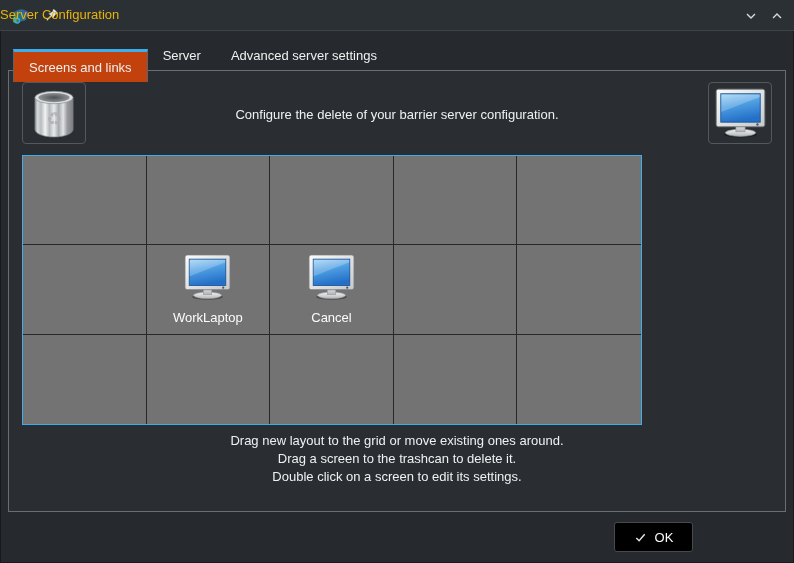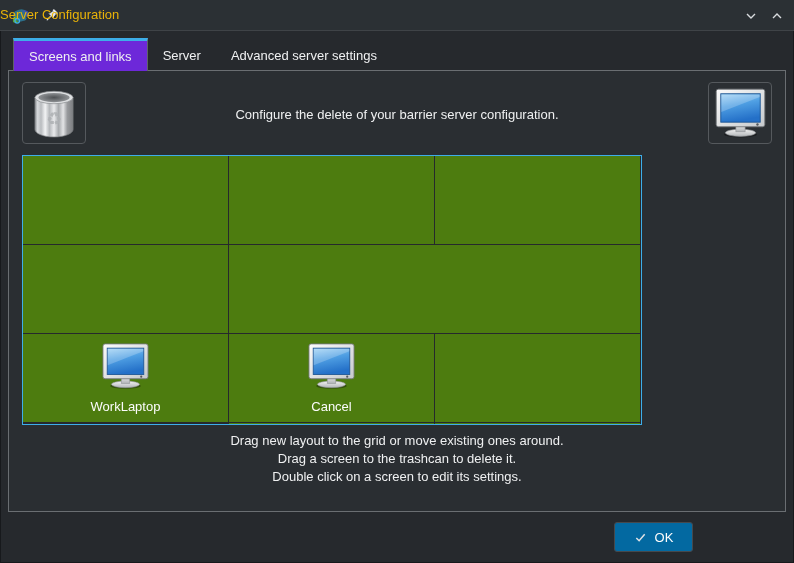--- a/index.html
+++ b/index.html
@@ -15,51 +15,51 @@
   .titlebar-title { position:absolute; left:0; right:0; top:0; height:31px; line-height:30px;
                     text-align:left; color:#eab308; pointer-events:none; }
   .titlebar-left { position:absolute; left:10px; top:0; height:31px; display:flex; align-items:center; gap:13px; }
   .titlebar-right { position:absolute; right:10px; top:0; height:31px; display:flex; align-items:center; gap:12px; }
   .tb-btn { display:flex; align-items:center; justify-content:center; cursor:pointer; }
 
   
   .tabstrip { position:absolute; left:0; top:31px; width:100%; height:39px;
               display:flex; align-items:flex-end; padding-left:13px; overflow:visible; }
   .tab { height:30px; padding:0 15px; display:flex; align-items:center; color:#eff0f1; cursor:pointer; }
-  .tab.active { height:33px; position:relative; top:1px; z-index:3; background:#6d28d9;
+  .tab.active { height:33px; position:relative; top:12px; z-index:3; background:#c2410c;
                 border:1px solid #5f6367; border-bottom:none; border-top:3px solid #3daee9; }
 
   
   .pane { position:absolute; left:8px; top:70px; width:778px; height:442px;
           background:#2a2e32; border:1px solid #6a6e72; z-index:1; }
 
   .icon-btn { position:absolute; width:64px; height:62px; border:1px solid #55595d; border-radius:4px;
               background:#2b2f33; display:flex; align-items:center; justify-content:center; cursor:pointer; }
   .trash-btn { left:13px; top:11px; }
   .newscreen-btn { right:13px; top:11px; }
 
   .desc { position:absolute; left:90px; right:90px; top:36px; text-align:center; color:#eff0f1; }
 
   
   .screen-grid { position:absolute; left:13px; top:84px; width:620px; height:270px;
-                 border:1px solid #3daee9; background:#4d7c0f;
-                 display:grid; grid-template-columns:repeat(3,1fr); grid-template-rows:repeat(3,1fr); }
+                 border:1px solid #3daee9; background:#737373;
+                 display:grid; grid-template-columns:repeat(5,1fr); grid-template-rows:repeat(3,1fr); }
   .cell { border-right:1px solid #26292c; border-bottom:1px solid #26292c; }
   .cell:nth-child(5n) { border-right:none; }
   .cell:nth-child(n+11) { border-bottom:none; }
   .screen-item { display:flex; flex-direction:column; align-items:center; justify-content:center;
                  height:100%; gap:10px; cursor:grab; }
   .screen-label { color:#fcfcfc; }
 
   .instructions { position:absolute; left:0; right:0; top:361px; text-align:center; line-height:18px; color:#eff0f1; }
 
   
   .button-row { position:absolute; right:8px; top:522px; display:flex; gap:8px; }
   .dlg-btn { height:30px; display:flex; align-items:center; justify-content:center; gap:8px;
-             border-radius:3px; background:#0369a1; color:#fcfcfc; cursor:pointer; }
+             border-radius:3px; background:#000000; color:#fcfcfc; cursor:pointer; }
   .ok-btn { width:79px; border:1px solid #46494d; }
   .cancel-btn { width:85px; border:1px solid #696d71;margin-top:44px; }
 </style>
 </head>
 <body>
 
 <svg width="0" height="0" style="position:absolute" aria-hidden="true">
   <defs>
     <linearGradient id="g-frame" x1="0" y1="0" x2="1" y2="1">
       <stop offset="0" stop-color="#fbfbfb"></stop>

